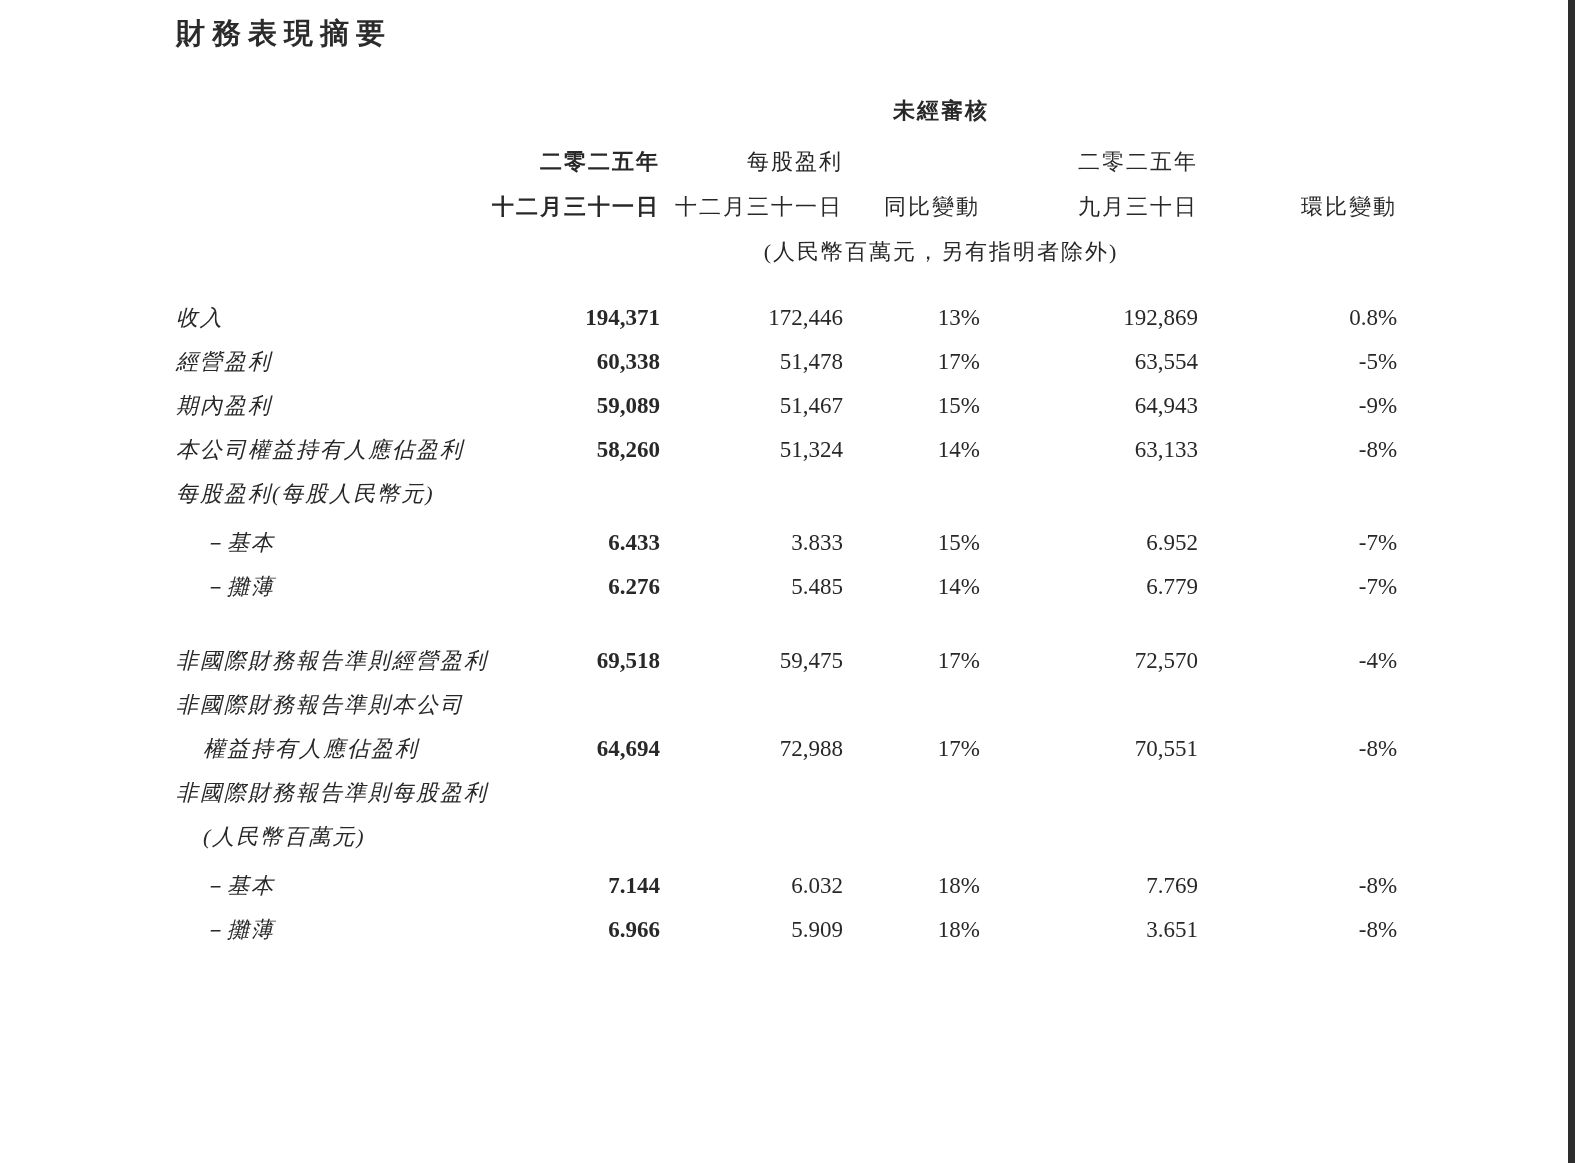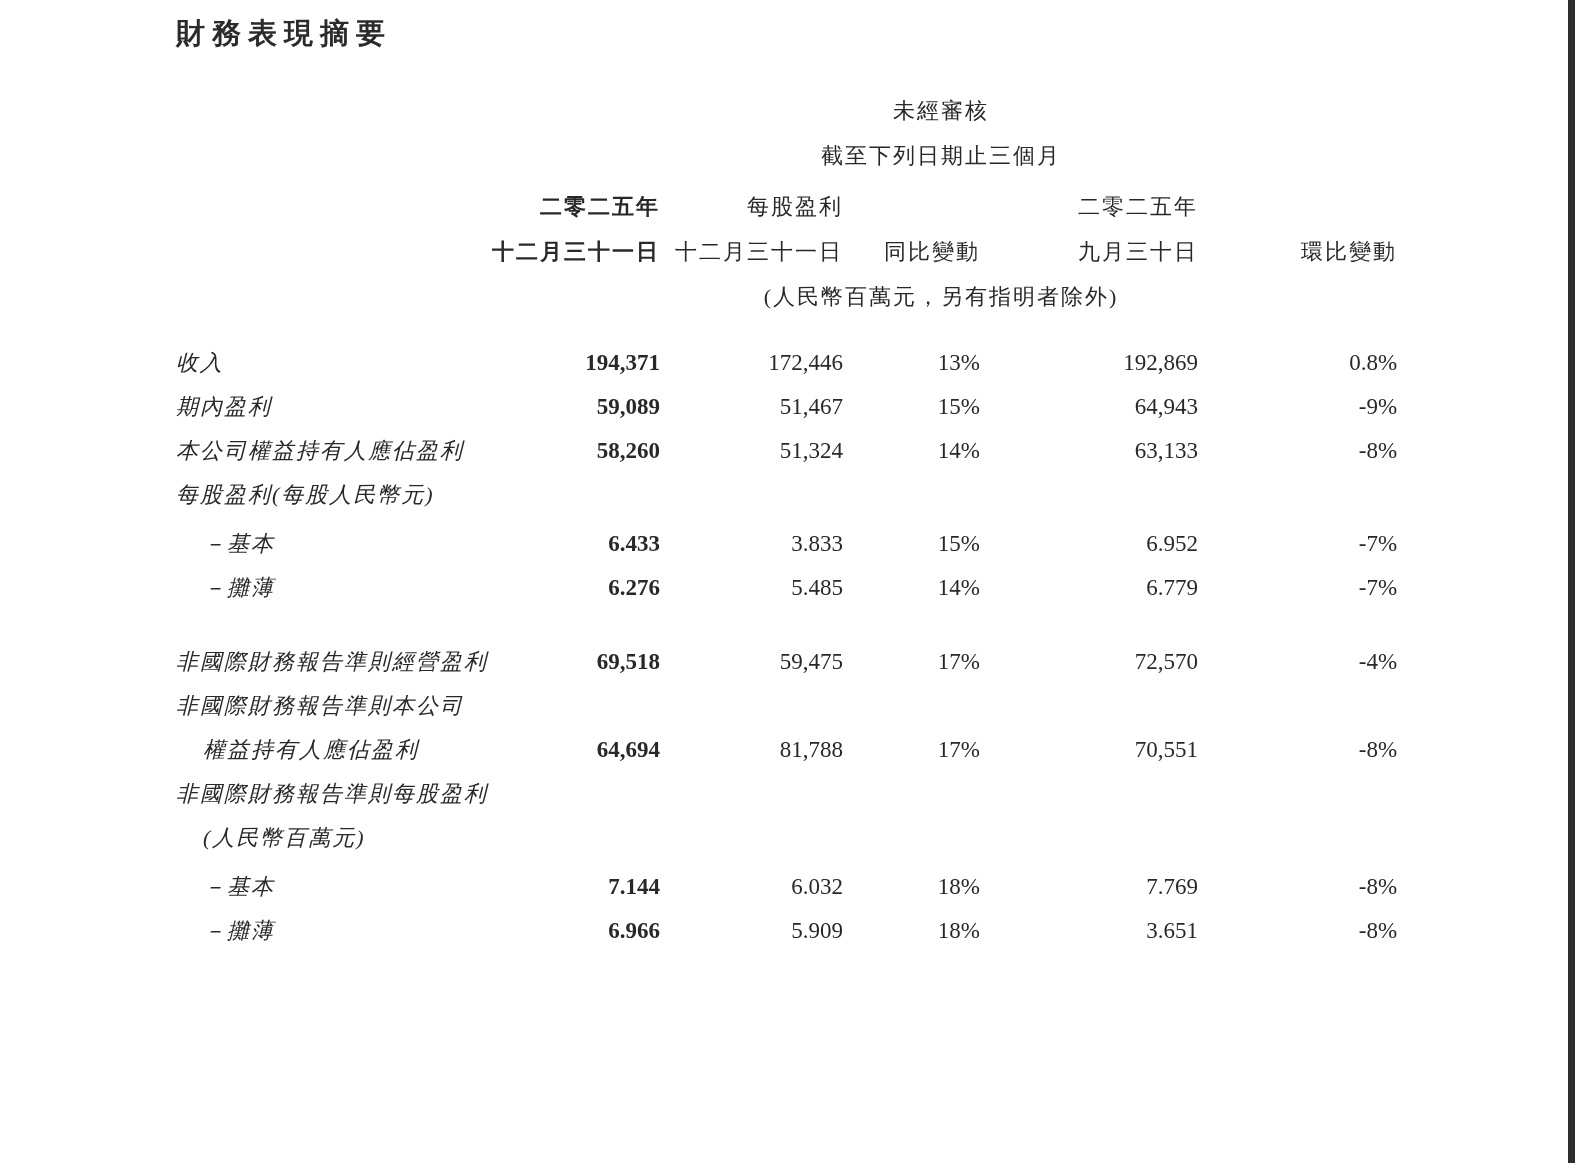--- a/index.html
+++ b/index.html
@@ -46,21 +46,21 @@
   tr.hr1 td { height: 38px; }
   tr.hr2 td { height: 45px; }
   tr.hr3 td { height: 51px; }
   tr.hr4 td { height: 45px; }
   tr.hr5 td { height: 45px; }
   tbody tr:first-child td { height: 66px; }
   tr.gap-large td { height: 74px; }
   tr.gap-small td { height: 49px; }
 
   .cjk { font-size: 22px; letter-spacing: 2px; }
-  .center-head { text-align: center; font-weight: 400; }
+  .center-head { text-align: center; font-weight: 700; }
   .unit-note { text-align: center; font-weight: 400; }
   .col-head { text-align: right; }
   .col-head.hbold { font-weight: 700; }
 
   .label { text-align: left; font-style: italic; }
   .label.indent { padding-left: 27px; }
   .num {
     text-align: right;
     font-size: 23px;
     letter-spacing: 0;
@@ -83,24 +83,20 @@
       <col style="width:183px">
       <col style="width:137px">
       <col style="width:218px">
       <col style="width:199px">
     </colgroup>
     <thead>
       <tr class="hr1">
         <td></td>
         <td colspan="5" class="cjk center-head">未經審核</td>
       </tr>
-      <tr class="hr2">
-        <td></td>
-        <td colspan="5" class="cjk center-head">截至下列日期止三個月</td>
-      </tr>
       <tr class="hr3">
         <td></td>
         <td class="cjk col-head hbold">二零二五年</td>
         <td class="cjk col-head">每股盈利</td>
         <td class="cjk col-head"></td>
         <td class="cjk col-head">二零二五年</td>
         <td class="cjk col-head"></td>
       </tr>
       <tr class="hr4">
         <td></td>
@@ -116,20 +112,28 @@
       </tr>
     </thead>
     <tbody id="rows">
         <tr>
           <td class="cjk label">收入</td>
           <td class="num c1">194,371</td>
           <td class="num c2">172,446</td>
           <td class="num c3">13%</td>
           <td class="num c4">192,869</td>
           <td class="num c5">0.8%</td>
+        </tr>
+        <tr>
+          <td class="cjk label">經營盈利</td>
+          <td class="num c1">60,338</td>
+          <td class="num c2">51,478</td>
+          <td class="num c3">17%</td>
+          <td class="num c4">63,554</td>
+          <td class="num c5">-5%</td>
         </tr>
         <tr>
           <td class="cjk label">期內盈利</td>
           <td class="num c1">59,089</td>
           <td class="num c2">51,467</td>
           <td class="num c3">15%</td>
           <td class="num c4">64,943</td>
           <td class="num c5">-9%</td>
         </tr>
         <tr>
@@ -176,21 +180,21 @@
           <td class="cjk label">非國際財務報告準則本公司</td>
           <td class="num c1"></td>
           <td class="num c2"></td>
           <td class="num c3"></td>
           <td class="num c4"></td>
           <td class="num c5"></td>
         </tr>
         <tr>
           <td class="cjk label indent">權益持有人應佔盈利</td>
           <td class="num c1">64,694</td>
-          <td class="num c2">81,788</td>
+          <td class="num c2">72,988</td>
           <td class="num c3">17%</td>
           <td class="num c4">70,551</td>
           <td class="num c5">-8%</td>
         </tr>
         <tr>
           <td class="cjk label">非國際財務報告準則每股盈利</td>
           <td class="num c1"></td>
           <td class="num c2"></td>
           <td class="num c3"></td>
           <td class="num c4"></td>

